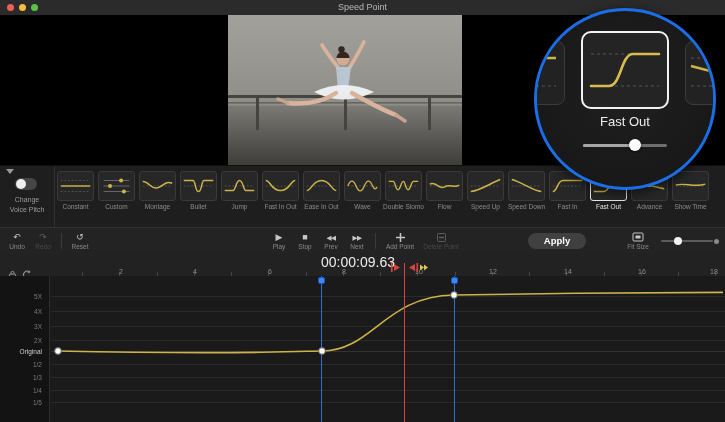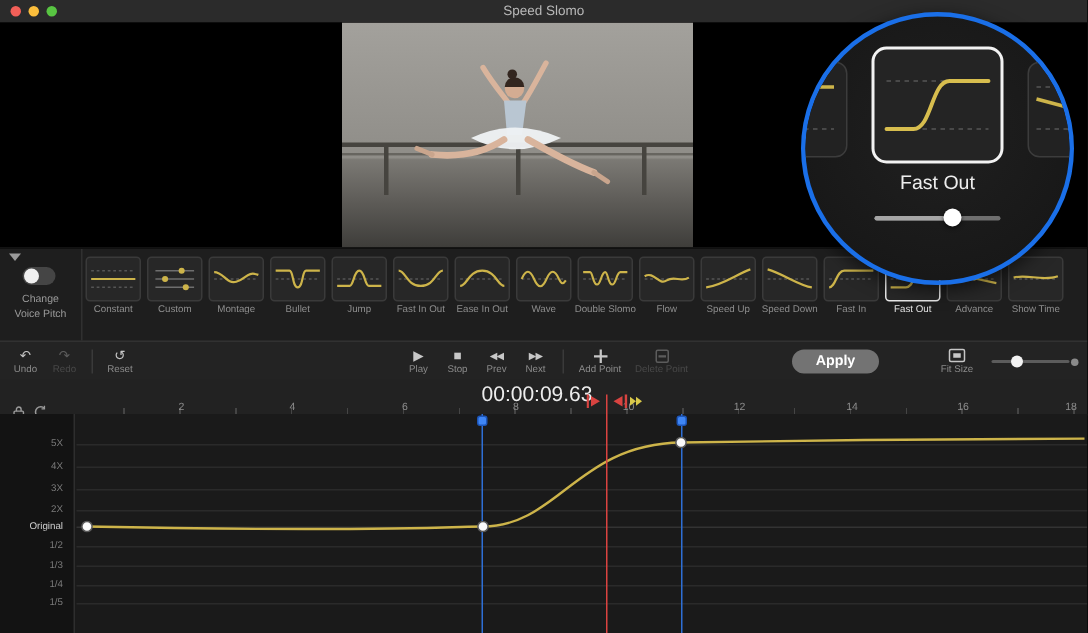--- a/index.html
+++ b/index.html
@@ -46,21 +46,21 @@
   
   .toolbar{position:absolute;left:0;top:227px;width:725px;height:26px;background:#232323;
            border-top:1px solid #313131;border-bottom:1px solid #0e0e0e;}
   .tgroup{position:absolute;top:0;height:26px;display:flex;align-items:center;}
   .tbtn{display:flex;flex-direction:column;align-items:center;justify-content:center;min-width:26px;height:26px;cursor:default;}
   .tbtn .ic{font-size:9px;line-height:11px;height:11px;color:#c7c7c7;}
   .tbtn .ic.small{font-size:6.5px;letter-spacing:-0.5px;}
   .tbtn .lb{font-size:6.5px;line-height:7px;color:#8a8a8a;white-space:nowrap;}
   .tbtn.disabled{opacity:.35;}
   .tsep{width:1px;height:16px;background:#3a3a3a;margin:0 5px;}
-  .apply{position:absolute;left:528px;top:5px;width:58px;height:16px;border-radius:9px;background:#737373;
+  .apply{position:absolute;left:528px;top:5px;width:58px;height:16px;border-radius:9px;background:#404040;
          color:#fff;font-size:9.5px;font-weight:bold;text-align:center;line-height:16px;}
   .hslider{position:relative;width:58px;height:26px;margin-left:8px;}
   .hslider .track{position:absolute;left:0;top:12px;width:52px;height:2px;background:#5c5c5c;border-radius:1px;}
   .hslider .knob{position:absolute;left:13px;top:9px;width:8px;height:8px;border-radius:50%;background:#f2f2f2;}
   .hslider .end{position:absolute;right:0;top:10.5px;width:5px;height:5px;border-radius:50%;background:#8a8a8a;}
   
   .thead{position:absolute;left:0;top:253px;width:725px;height:23px;background:#222;border-bottom:1px solid #3a3a3a;}
   .timecode{position:absolute;left:318px;top:1px;width:80px;text-align:center;font-size:14px;color:#ececec;}
   .tick{position:absolute;bottom:1px;transform:translateX(-50%);font-size:7px;color:#8e8e8e;}
   .minorticks{position:absolute;left:46px;right:0;bottom:0;height:4px;
@@ -82,21 +82,21 @@
 <body>
 
 <div class="app">
 
   <div class="titlebar">
     <div class="lights">
       <div class="light red"></div>
       <div class="light yellow"></div>
       <div class="light green"></div>
     </div>
-    <div class="wintitle">Speed Slomo</div>
+    <div class="wintitle">Speed Point</div>
   </div>
 
   <div class="preview-wrap">
     <div class="video">
       <svg width="234" height="150" viewBox="0 0 234 150">
         <defs>
           <linearGradient id="bgGrad" x1="0" y1="0" x2="0" y2="1">
             <stop offset="0" stop-color="#a3a19c"></stop>
             <stop offset="0.6" stop-color="#8f8d88"></stop>
             <stop offset="0.61" stop-color="#7b7974"></stop>

